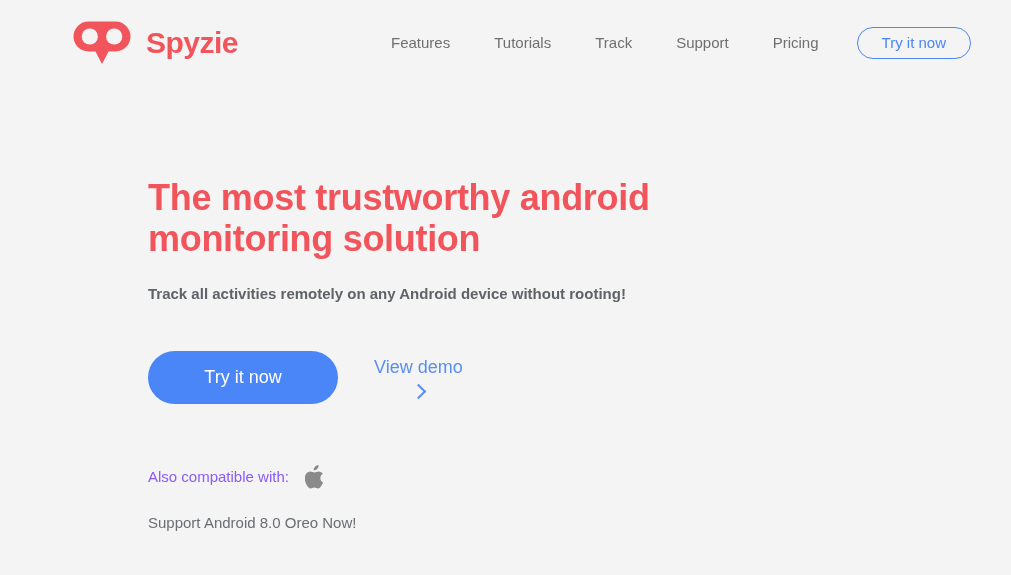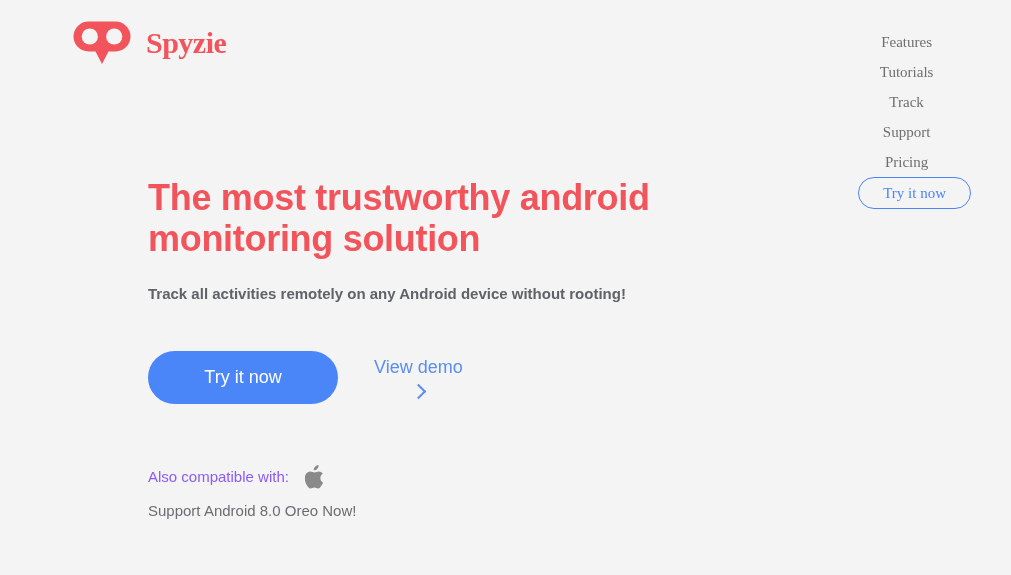--- a/index.html
+++ b/index.html
@@ -25,21 +25,20 @@
 
   
   .site-header {
     position: absolute;
     top: 0;
     left: 0;
     width: 1011px;
     height: 88px;
     display: flex;
     align-items: center;
-    font-family: Liberation Serif, serif;
   }
 
   .brand {
     position: absolute;
     left: 72px;
     top: 20px;
     display: flex;
     align-items: center;
     gap: 14px;
     text-decoration: none;
@@ -59,21 +58,20 @@
     line-height: 1;
   }
 
   .main-nav {
     position: absolute;
     right: 40px;
     top: 27px;
     display: flex;
     align-items: center;
     gap: 0;
-    flex-direction: column;
   }
 
   .nav-link {
     font-size: 15px;
     color: #6f6f6f;
     text-decoration: none;
     padding: 0 22px;
     line-height: 30px;
     white-space: nowrap;
   }
@@ -178,21 +176,21 @@
   }
 
   .apple-icon {
     margin-left: 16px;
     width: 20px;
     height: 24px;
     display: block;
   }
 
   .compat-note {
-    margin-top: 12px;
+    margin-top: 24px;
     font-size: 15px;
     color: #6a6e73;
     line-height: 22px;
   }
 </style>
 </head>
 <body>
 
 <div class="page">
 

